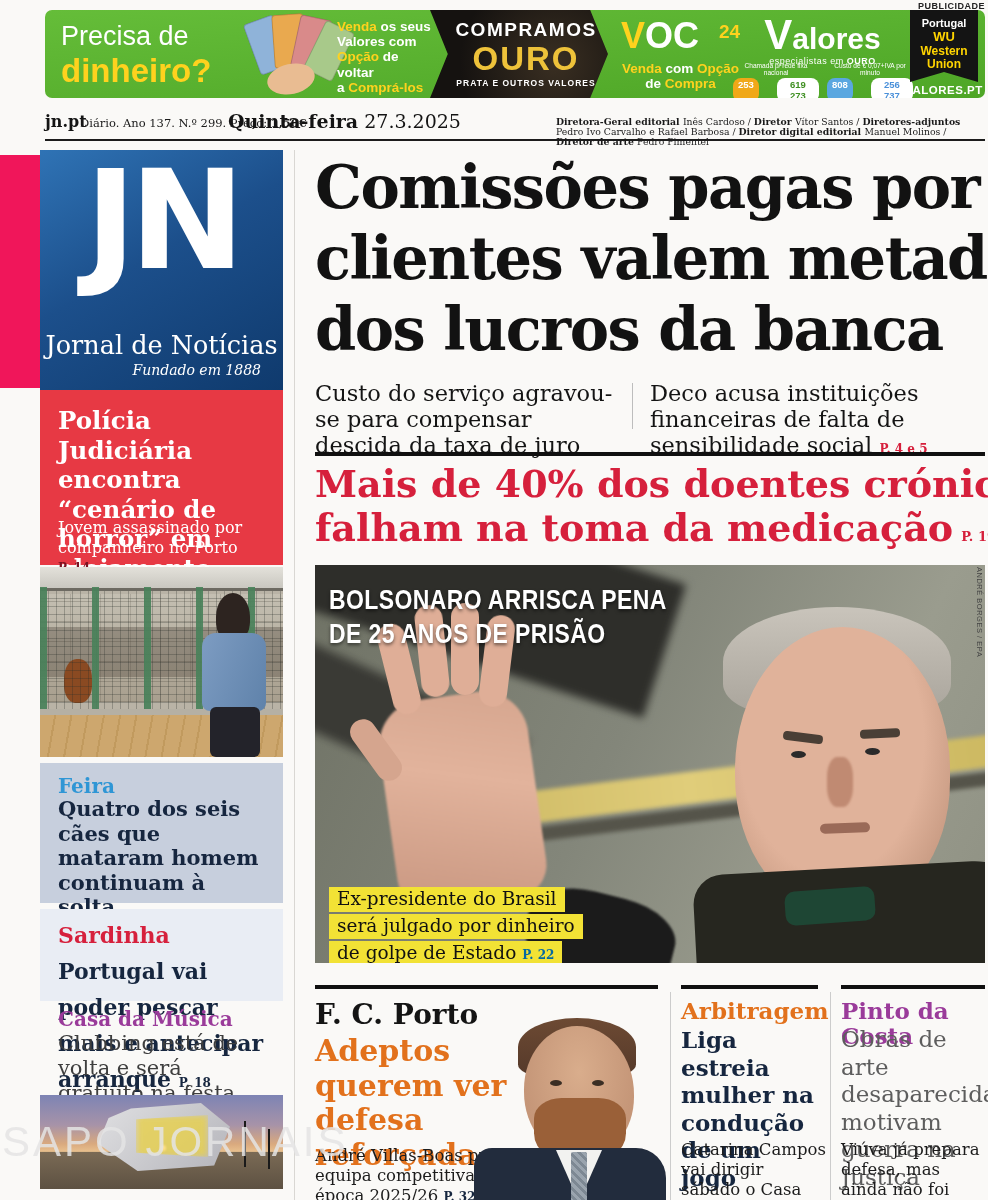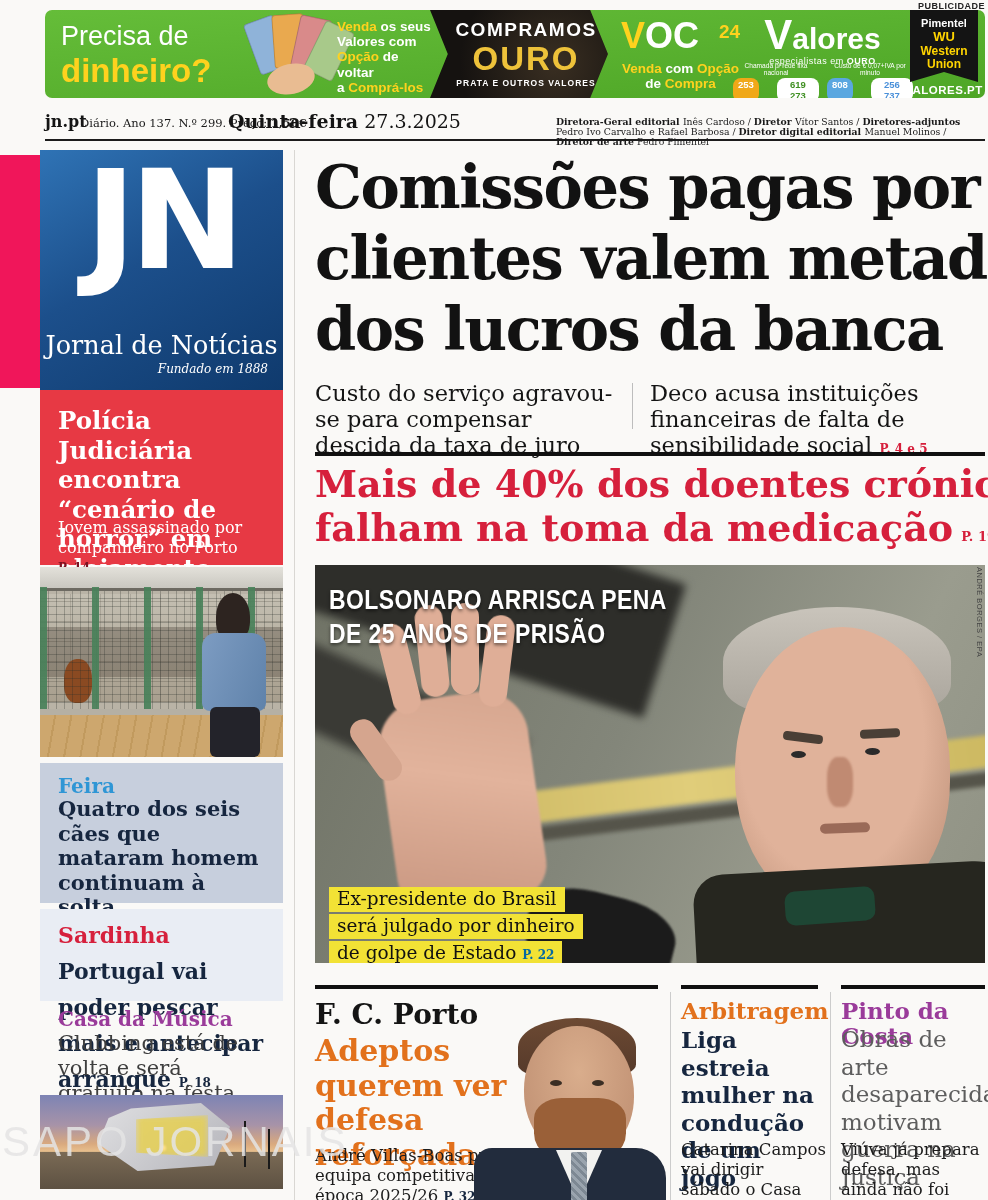--- a/index.html
+++ b/index.html
@@ -71,21 +71,21 @@
   .mh-credits b{ font-weight:bold;}
   .mh-rule{ position:absolute; left:45px; top:139px; width:940px; height:2px; background:#1c1c1c;}
 
   
   .pink-strip{ position:absolute; left:0; top:155px; width:40px; height:233px; background:#f0165a;}
   .jnbox{ position:absolute; left:40px; top:150px; width:243px; height:240px;
     background:linear-gradient(150deg,#2f73b5 0%,#1c4f8b 45%,#0f3a6d 100%); color:#fff; overflow:hidden;}
   .jn-initials{ position:absolute; left:0; top:-4px; width:100%; text-align:center;
     font-family:"DejaVu Sans",sans-serif; font-weight:bold; font-size:138px; letter-spacing:-7px; line-height:150px;}
   .jn-name{ position:absolute; left:0; top:180px; width:100%; text-align:center; font-size:25.5px; font-weight:normal;}
-  .jn-founded{ position:absolute; right:15px; top:212px; font-size:12px; font-style:italic;}
+  .jn-founded{ position:absolute; right:22px; top:212px; font-size:14px; font-style:italic;}
   .redbox{ position:absolute; left:40px; top:390px; width:243px; height:175px; background:#e73944; color:#fff; padding:16px 18px;}
   .redbox .hd{ font-size:24.5px; line-height:29.5px; font-weight:bold;}
   .redbox .sub{ position:absolute; left:18px; top:128px; width:210px; font-size:16px; line-height:19.5px;}
   .pref{ font-size:12px; font-weight:bold; color:#16263f; white-space:nowrap;}
   .pref-dark{ color:#7c1322;}
   .pref-red{ color:#d6203c;}
 
   .dogphoto{ position:absolute; left:40px; top:567px; width:243px; height:190px; overflow:hidden; background:#b9b3a6;}
   .dp-awning{ position:absolute; top:0; left:0; right:0; height:24px; background:linear-gradient(#e3e1da,#c9c7c0); border-bottom:3px solid #6d6a62;}
   .dp-wall{ position:absolute; top:27px; left:0; right:0; height:108px;
@@ -250,21 +250,21 @@
       </div>
       <div class="pg">
         <div class="cap">Custo de € 0,07+IVA por minuto</div>
         <div class="chips">
           <span class="chip c-blue">808</span>
           <span class="chip c-white-b">256 737</span>
         </div>
       </div>
     </div>
     <div class="ad-wu">
-      <div class="a1">Pimentel</div>
+      <div class="a1">Portugal</div>
       <div class="a2">WU</div>
       <div class="a3">Western</div>
       <div class="a3">Union</div>
     </div>
     <div class="ad-site">VALORES.PT</div>
   </div>
 
   <div class="mh-brand">jn.pt</div>
   <div class="mh-info"><span>Diário. Ano 137. N.º 299. Preço: </span><b>1,50€</b></div>
   <div class="mh-day"><span class="d">Quinta-feira</span><span> 27.3.2025</span></div>

